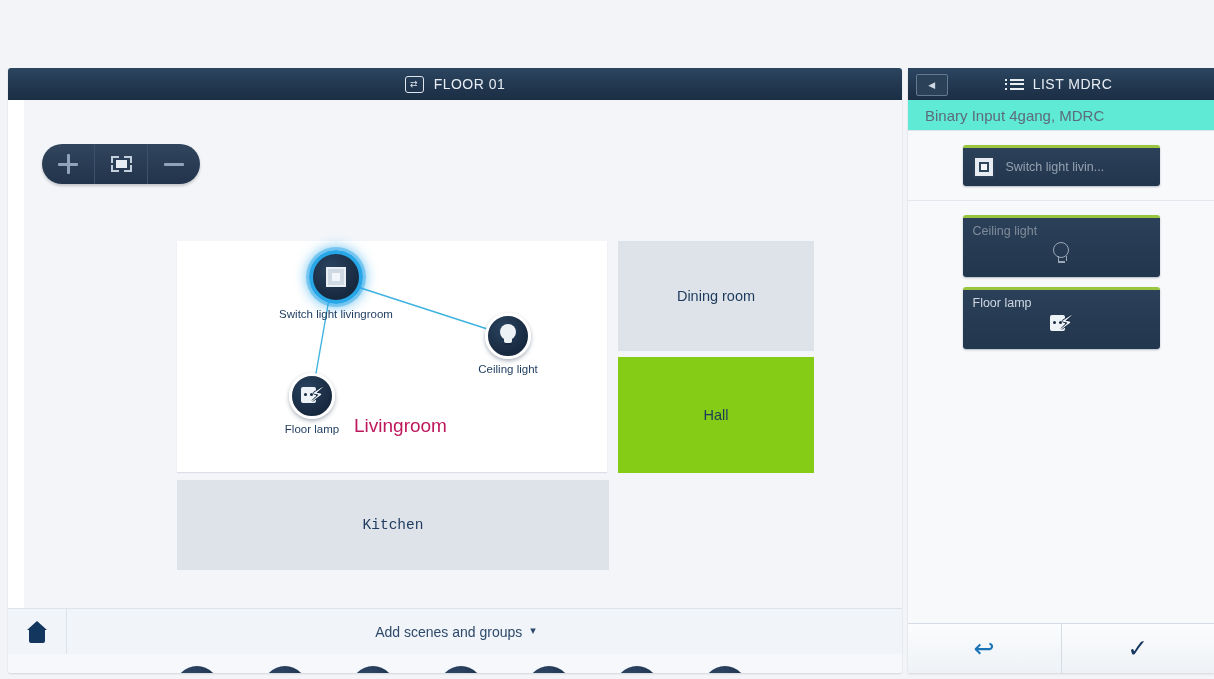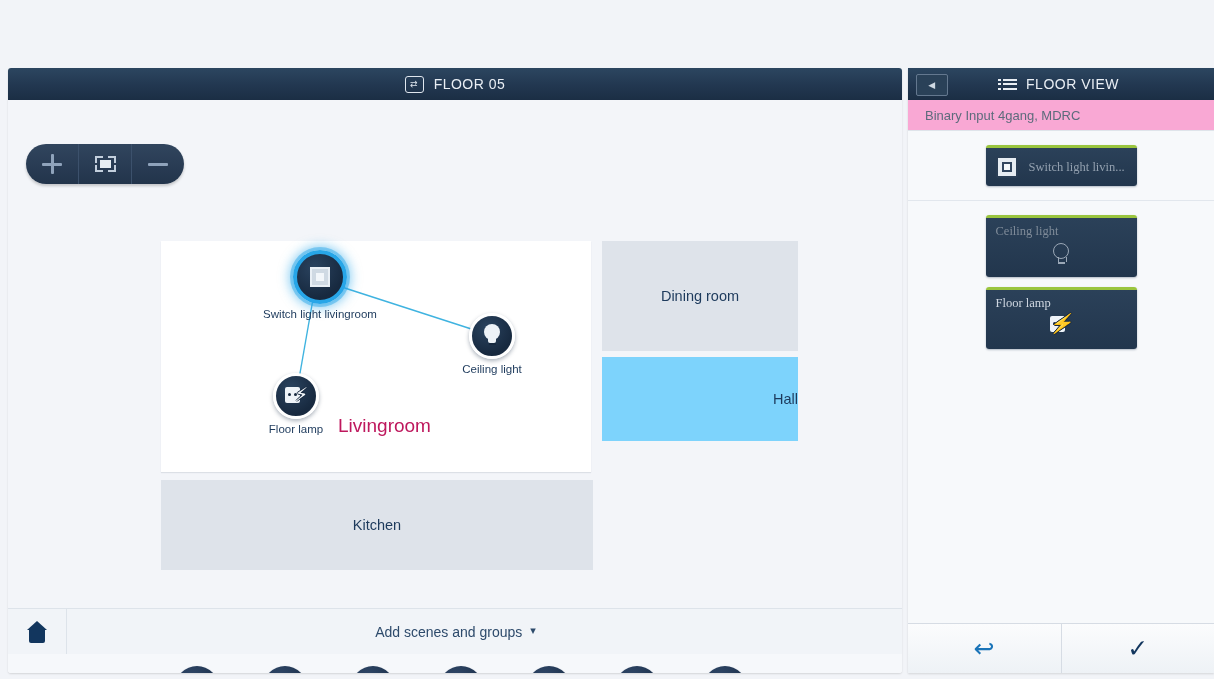--- a/index.html
+++ b/index.html
@@ -49,21 +49,21 @@
     display:flex;align-items:center;justify-content:center;gap:10px;
     color:#e9eef4;font-size:14px;letter-spacing:.5px;position:relative;
   }
   .floor-icon{
     width:17px;height:15px;border:1.6px solid #dfe6ee;border-radius:3px;
     display:flex;align-items:center;justify-content:center;
     font-size:9px;color:#dfe6ee;line-height:1;
   }
 
   .canvas{
-    position:absolute;left:0;top:32px;width:894px;height:508px;
+    position:absolute;left:16px;top:32px;width:894px;height:508px;
     background:#f3f5f9;overflow:hidden;
   }
 
   
   .zoom-ctl{
     position:absolute;left:18px;top:44px;height:40px;width:158px;
     background:linear-gradient(to bottom,#31455e,#22344b);
     border-radius:20px;display:flex;box-shadow:0 2px 3px rgba(0,0,0,.2);
   }
   .zoom-btn{
@@ -85,22 +85,22 @@
   .plus-g::before,.plus-g::after{content:"";position:absolute;background:#8fa3bb;border-radius:1px;}
   .plus-g::before{left:0;top:8.5px;width:20px;height:3px;}
   .plus-g::after{top:0;left:8.5px;height:20px;width:3px;}
 
   
   .room{position:absolute;display:flex;align-items:center;justify-content:center;
         color:#1d3a5c;font-size:14.5px;}
   .room.livingroom{left:153px;top:141px;width:430px;height:231px;background:#ffffff;
         box-shadow:0 1px 1px rgba(20,40,70,.10);}
   .room.dining{left:594px;top:141px;width:196px;height:110px;background:#dee3ea;}
-  .room.hall{left:594px;top:257px;width:196px;height:84px;background:#7dd3fc;justify-content:flex-end;}
-  .room.kitchen{left:153px;top:380px;width:432px;height:90px;background:#dee3ea;}
+  .room.hall{left:594px;top:257px;width:196px;height:116px;background:#84cc16;}
+  .room.kitchen{left:153px;top:380px;width:432px;height:90px;background:#dee3ea;font-family:Liberation Mono, monospace;}
   .livingroom-label{
     position:absolute;left:330px;top:315px;color:#be185d;font-size:19px;
   }
 
   
   .links{position:absolute;left:0;top:0;width:894px;height:508px;pointer-events:none;}
 
   
   .node{position:absolute;width:46px;height:46px;}
   .node .disc{
@@ -183,31 +183,31 @@
     position:absolute;left:8px;top:6px;width:30px;height:20px;
     border:1.5px solid #64788f;border-radius:2px;background:#2a4158;
     display:flex;align-items:center;justify-content:center;
     color:#cfd9e3;font-size:9px;line-height:1;
   }
   .list-icon{display:flex;flex-direction:column;gap:2.5px;}
   .list-icon span{display:block;width:14px;height:2px;background:#e9eef4;position:relative;}
   .list-icon span::before{content:"";position:absolute;left:-5px;top:0;width:2.5px;height:2px;background:#e9eef4;}
 
   .rp-subheader{
-    height:30px;background:#f9a8d4;border-bottom:1px solid #dfe4ea;
+    height:30px;background:#5eead4;border-bottom:1px solid #dfe4ea;
     display:flex;align-items:center;padding-left:17px;
-    color:#5d6b7c;font-size:13px;
+    color:#5d6b7c;font-size:15px;
   }
   .rp-section{padding:14px 0;border-bottom:1px solid #e2e7ed;background:#f7f9fb;}
   .rp-section.second{border-bottom:none;}
   .tile{
-    position:relative;margin:0 auto;width:151px;
+    position:relative;margin:0 auto;width:197px;
     background:linear-gradient(to bottom,#2b4159,#22364d);
     border-radius:3px;box-shadow:0 1px 2px rgba(20,40,70,.3);
-    border-top:3px solid #9ac53e;box-sizing:border-box;font-family:Liberation Serif, serif;
+    border-top:3px solid #9ac53e;box-sizing:border-box;
   }
   .tile.row{height:41px;display:flex;align-items:center;padding-left:10px;gap:11px;}
   .tile.card{height:62px;padding:6px 0 0 10px;margin-bottom:10px;}
   .tile.card .t-name{color:#cfd7e1;font-size:12.5px;}
   .tile.card.dim .t-name{color:#7f8b99;}
   .tile.card .t-ico{display:flex;align-items:center;justify-content:center;margin-top:4px;margin-right:10px;}
   .t-label{color:#93a0af;font-size:12.5px;}
 
   .sw-chip{width:22px;height:22px;background:#e6ecf2;border:2px solid #2a3e55;box-sizing:border-box;
     display:flex;align-items:center;justify-content:center;border-radius:2px;}
@@ -235,21 +235,21 @@
 </head>
 <body>
 
 <div class="app">
 
 
   <div class="left-panel">
 
     <div class="panel-header">
       <span class="floor-icon">⇄</span>
-      <span>FLOOR 05</span>
+      <span>FLOOR 01</span>
     </div>
 
     <div class="canvas">
 
       <div class="room livingroom"></div>
       <div class="room dining">
         <span>Dining room</span>
       </div>
       <div class="room hall">
         <span>Hall</span>
@@ -384,21 +384,21 @@
 
   <div class="right-panel">
 
     <div class="rp-header">
       <div class="collapse-btn">◀</div>
       <span class="list-icon">
           <span></span>
           <span></span>
           <span></span>
         </span>
-      <span>FLOOR VIEW</span>
+      <span>LIST MDRC</span>
     </div>
 
     <div class="rp-subheader">Binary Input 4gang, MDRC</div>
 
     <div class="rp-section">
       <div class="tile row">
         <span class="sw-chip">
             <b></b>
           </span>
         <span class="t-label">Switch light livin...</span>

